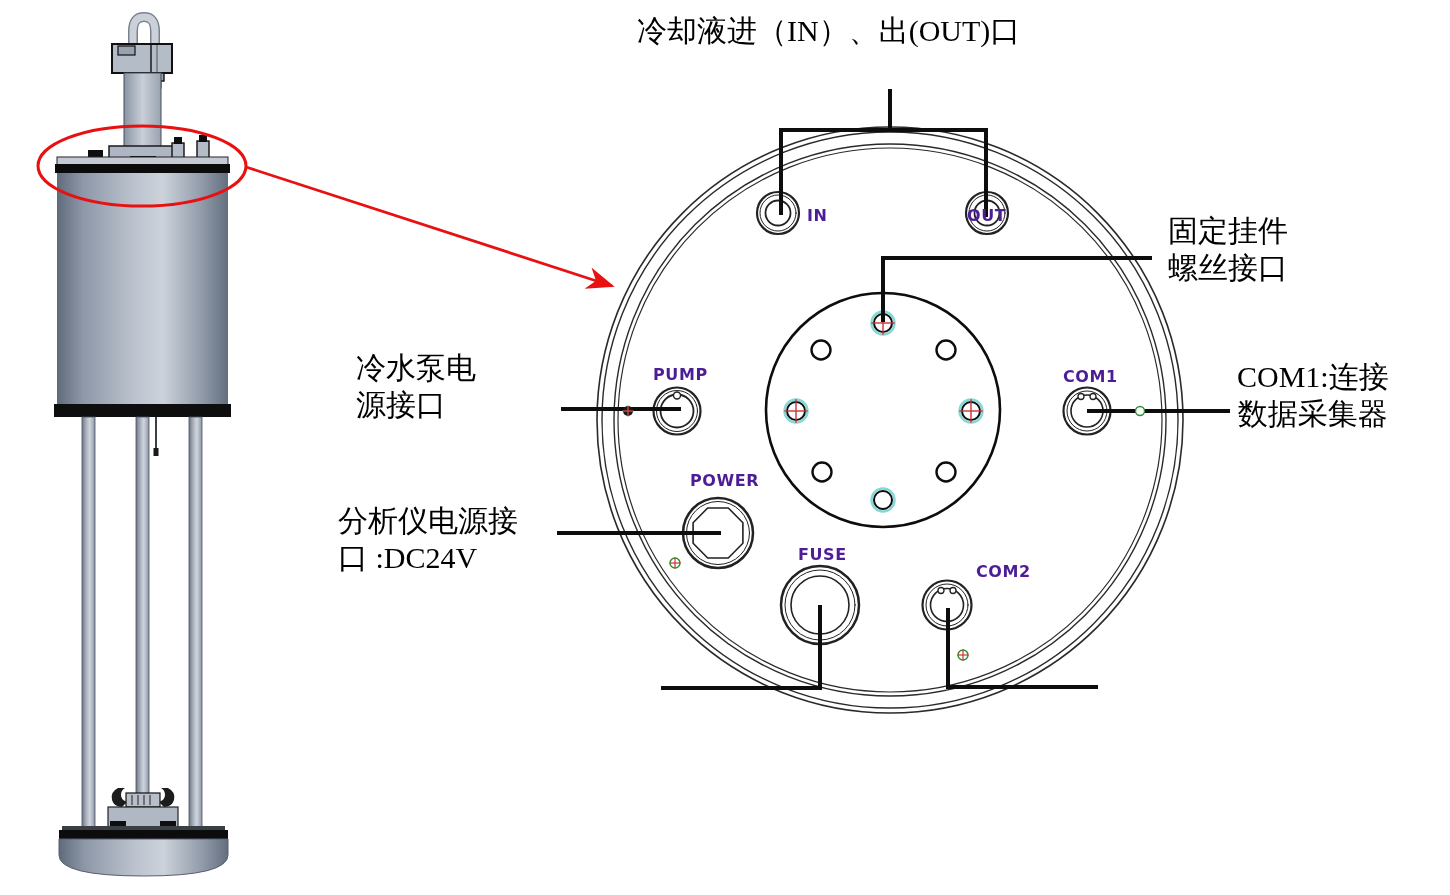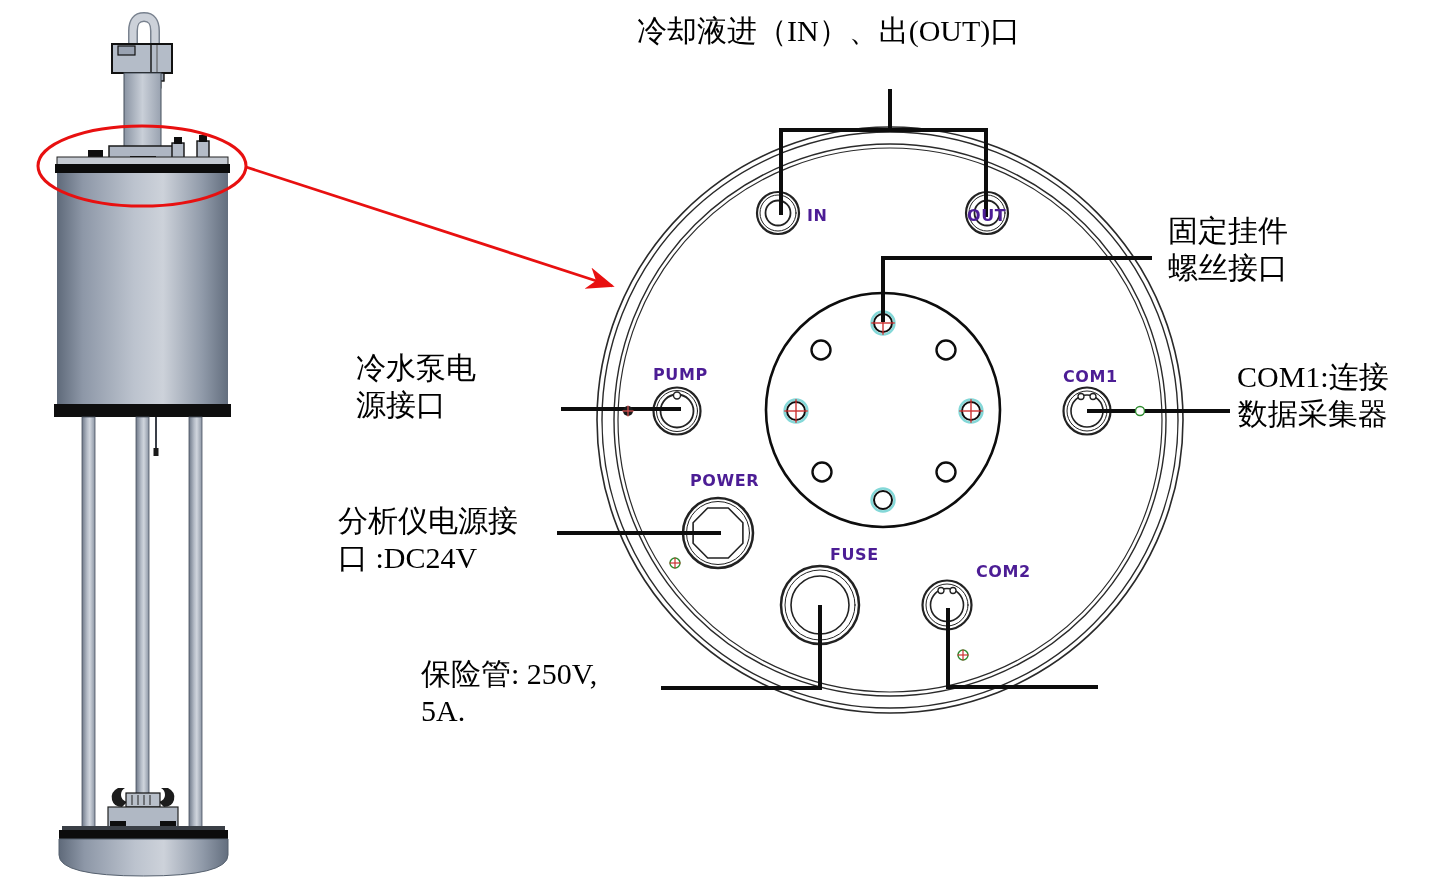--- a/index.html
+++ b/index.html
@@ -236,24 +236,22 @@
 
   <div class="anno" style="left:637px; top:12px;">冷却液进（IN）、出(OUT)口</div>
   <div class="anno" style="left:1168px; top:212px;">固定挂件
 螺丝接口</div>
   <div class="anno" style="left:356px; top:349px;">冷水泵电
 源接口</div>
   <div class="anno" style="left:1237px; top:358px;text-align:center;">COM1:连接
 数据采集器</div>
   <div class="anno" style="left:338px; top:502px;">分析仪电源接
 口 :DC24V</div>
-  <div class="anno" style="left:421px; top:655px;">保险管: 250V,
-5A.</div>
 
   <div class="portlabel" style="left:807px; top:206px;">IN</div>
   <div class="portlabel" style="left:927px; top:206px;margin-left:40px;">OUT</div>
   <div class="portlabel" style="left:653px; top:365px;">PUMP</div>
   <div class="portlabel" style="left:690px; top:471px;">POWER</div>
-  <div class="portlabel" style="left:798px; top:545px;margin-left:32px;">FUSE</div>
+  <div class="portlabel" style="left:798px; top:545px;">FUSE</div>
   <div class="portlabel" style="left:976px; top:562px;">COM2</div>
   <div class="portlabel" style="left:1063px; top:367px;">COM1</div>
 
 </div>
 
 </body></html>

